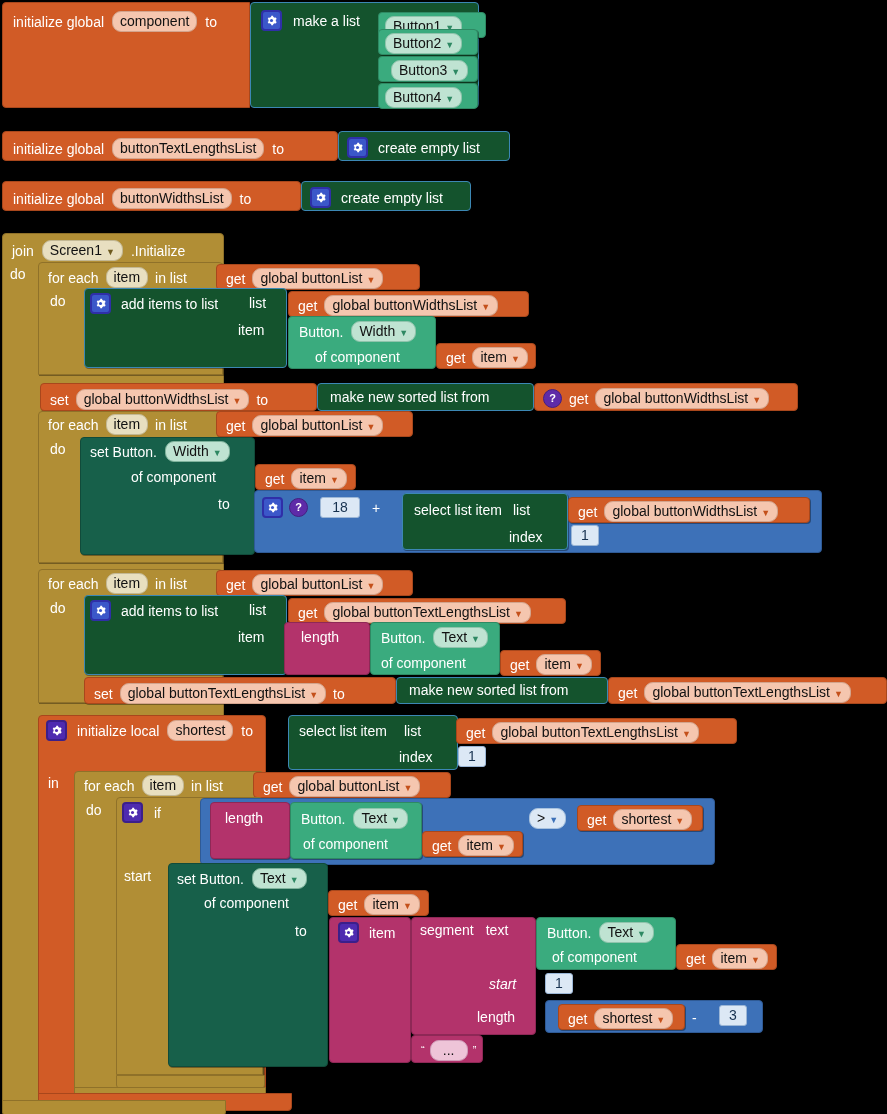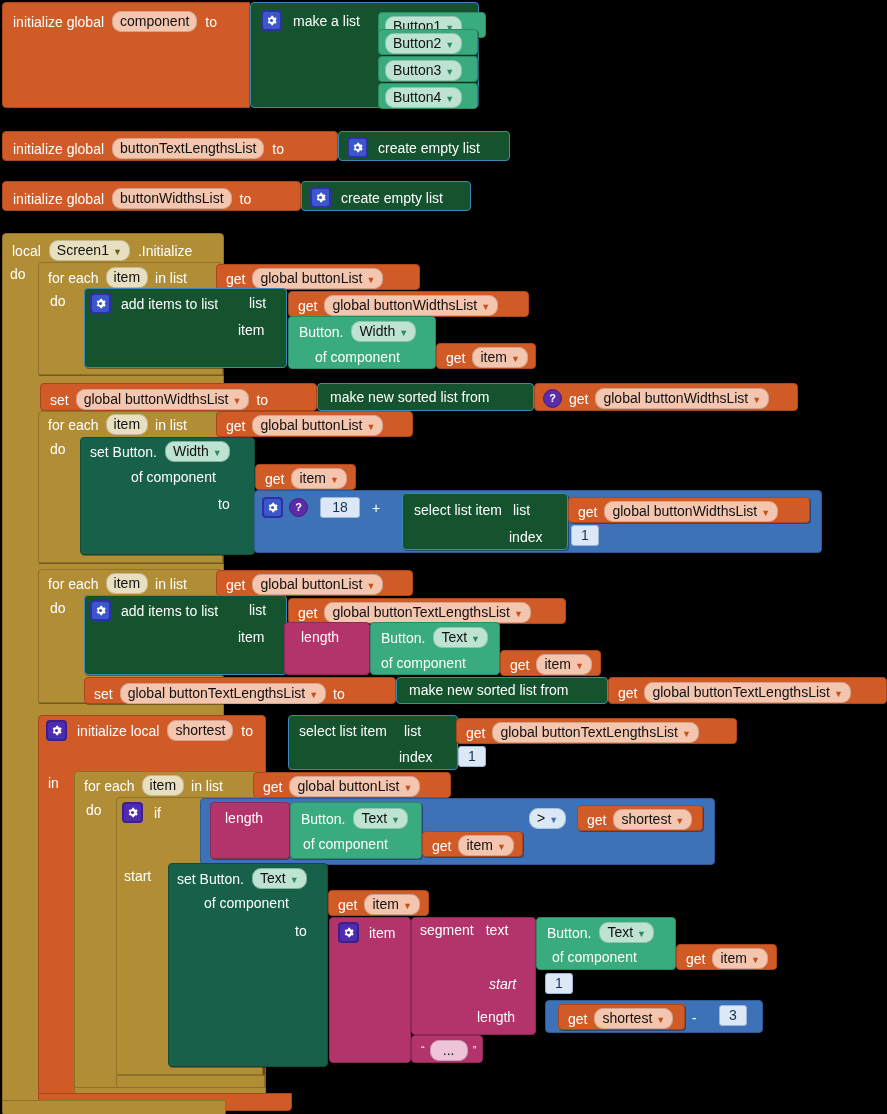--- a/index.html
+++ b/index.html
@@ -86,21 +86,21 @@
   <div class="row" style="padding:3px 0 0 6px;">
     <span class="fld fld-comp"><span>Button1</span><span class="caret caret-comp">▼</span></span>
   </div>
 </div>
 <div class="blk c-comp shadow" style="left:378px;top:29px;width:100px;height:26px;">
   <div class="row" style="padding:3px 0 0 6px;">
     <span class="fld fld-comp"><span>Button2</span><span class="caret caret-comp">▼</span></span>
   </div>
 </div>
 <div class="blk c-comp shadow" style="left:378px;top:56px;width:100px;height:26px;">
-  <div class="row" style="padding:3px 0 0 6px;">
+  <div class="row" style="padding:3px 0 0 12px;">
     <span class="fld fld-comp"><span>Button3</span><span class="caret caret-comp">▼</span></span>
   </div>
 </div>
 <div class="blk c-comp shadow" style="left:378px;top:83px;width:100px;height:26px;">
   <div class="row" style="padding:3px 0 0 6px;">
     <span class="fld fld-comp"><span>Button4</span><span class="caret caret-comp">▼</span></span>
   </div>
 </div>
 
 <div class="blk c-var shadow" style="left:2px;top:131px;width:336px;height:30px;">
@@ -137,21 +137,21 @@
           <circle cx="12" cy="12" r="3.4" fill="#3B57C9"></circle>
         </svg>
     </span>
     <span class="lbl" style="margin-left:10px;">create empty list</span>
   </div>
 </div>
 
 <div class="blk c-ctrl" style="left:2px;top:233px;width:222px;height:880px;border-radius:4px 4px 0 0;"></div>
 <div class="abs" style="left:12px;top:240px;">
   <div class="row">
-    <span class="lbl">local</span>
+    <span class="lbl">join</span>
     <span class="fld fld-ctrl" style="margin:0 8px;"><span>Screen1</span><span class="caret caret-ctrl">▼</span></span>
     <span class="lbl">.Initialize</span>
   </div>
 </div>
 <span class="abs lbl" style="left:10px;top:267px;">do</span>
 
 <div class="blk c-ctrl shadow" style="left:38px;top:262px;width:185px;height:113px;border-radius:4px 4px 0 0;"></div>
 <div class="abs" style="left:48px;top:267px;">
   <div class="row">
     <span class="lbl">for each</span>

